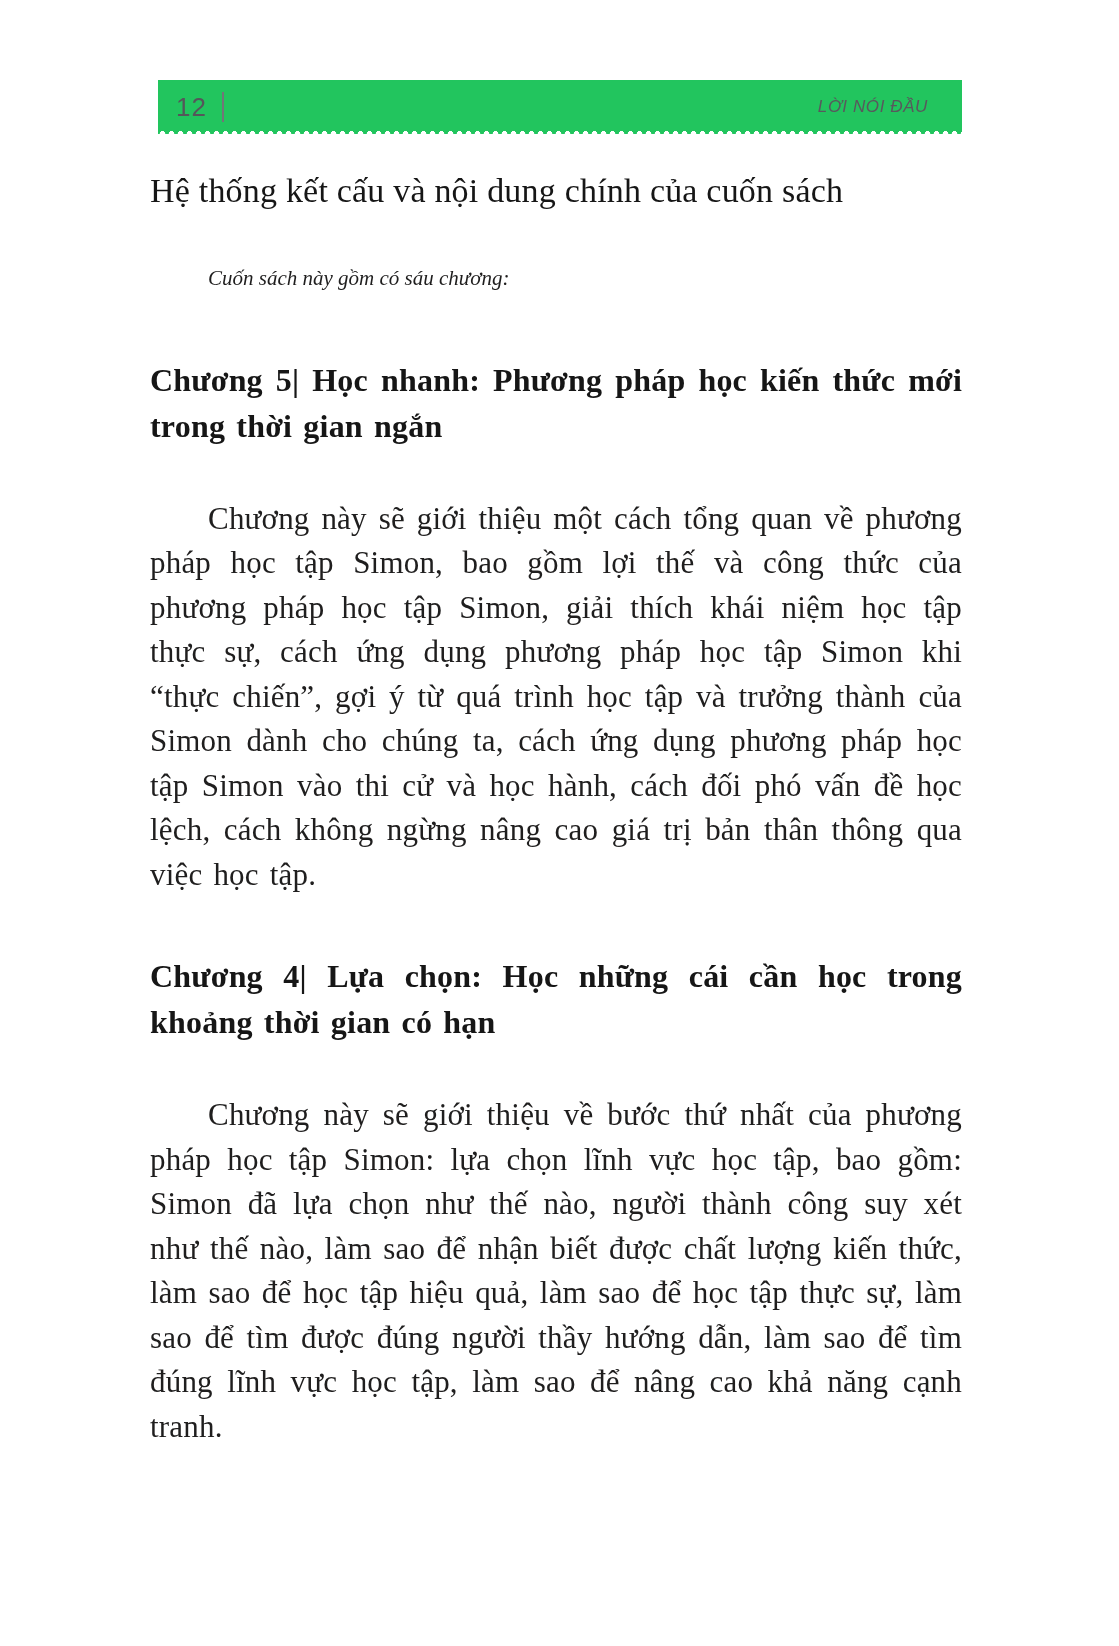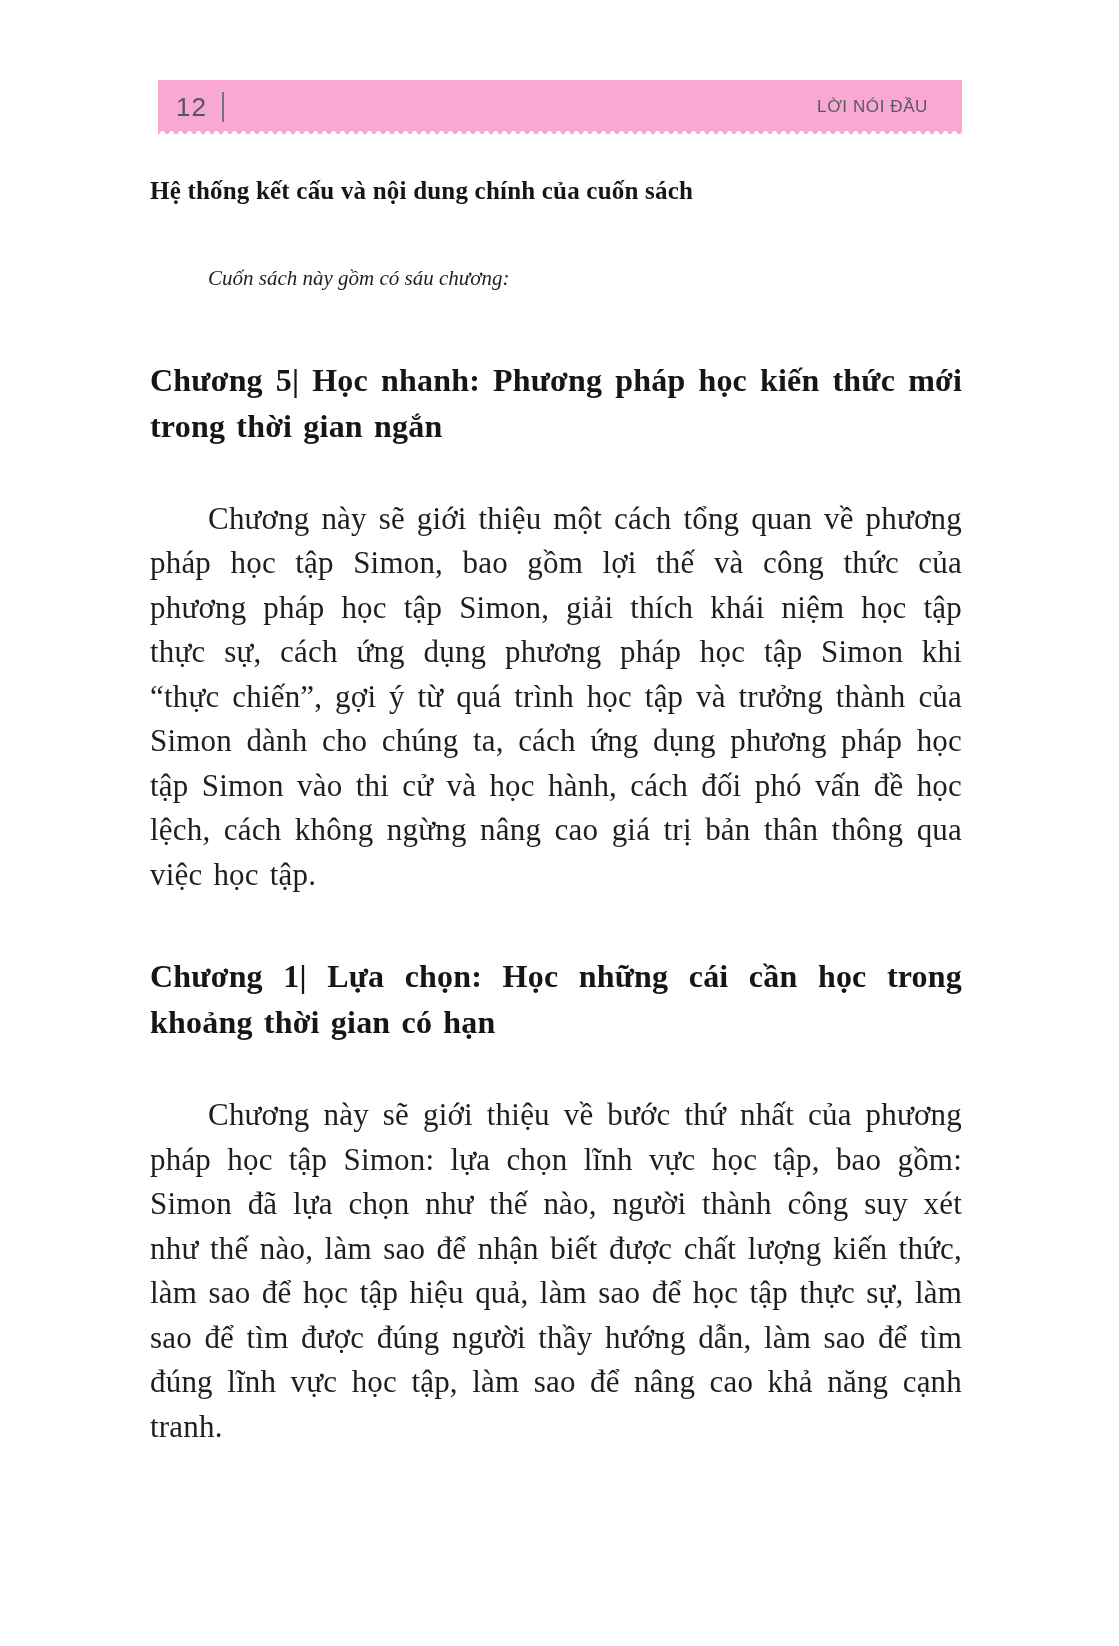--- a/index.html
+++ b/index.html
@@ -16,21 +16,21 @@
     color: #1f1e1e;
   }
 
   
   .header-bar {
     position: absolute;
     left: 158px;
     top: 80px;
     width: 804px;
     height: 54px;
-    background: #f9a8d4;
+    background: #22c55e;
   }
   
   .header-bar::after {
     content: "";
     position: absolute;
     left: 0;
     right: 0;
     bottom: -4px;
     height: 8px;
     background-image: radial-gradient(circle at 4.5px 4px, #ffffff 2.8px, rgba(255,255,255,0) 3.1px);
@@ -55,33 +55,34 @@
     width: 2px;
     height: 30px;
     background: #737478;
     margin-left: 15px;
   }
   .running-head {
     margin-left: auto;
     font-size: 17px;
     color: #58595d;
     letter-spacing: 0.6px;
+    font-style: italic;
   }
 
   
   .content {
     position: absolute;
     left: 150px;
     top: 168px;
     width: 812px;
   }
   .section-title {
-    font-size: 25px;
+    font-size: 34px;
     line-height: 46px;
-    font-weight: bold;
+    font-weight: normal;
     margin: 0;
     color: #161616;
     letter-spacing: 0.2px;
   }
   .intro-par {
     margin: 42px 0 0 0;
     font-size: 21px;
     line-height: 44.5px;
     text-indent: 58px;
     font-style: italic;
@@ -118,15 +119,15 @@
 </div>
 
 <div class="content">
   <h1 class="section-title">Hệ thống kết cấu và nội dung chính của cuốn sách</h1>
 
   <p class="intro-par">Cuốn sách này gồm có sáu chương:</p>
 
   <h2 class="chapter-heading">Chương 5| Học nhanh: Phương pháp học kiến thức mới trong thời gian ngắn</h2>
   <p class="chapter-par">Chương này sẽ giới thiệu một cách tổng quan về phương pháp học tập Simon, bao gồm lợi thế và công thức của phương pháp học tập Simon, giải thích khái niệm học tập thực sự, cách ứng dụng phương pháp học tập Simon khi “thực chiến”, gợi ý từ quá trình học tập và trưởng thành của Simon dành cho chúng ta, cách ứng dụng phương pháp học tập Simon vào thi cử và học hành, cách đối phó vấn đề học lệch, cách không ngừng nâng cao giá trị bản thân thông qua việc học tập.</p>
 
-  <h2 class="chapter-heading">Chương 1| Lựa chọn: Học những cái cần học trong khoảng thời gian có hạn</h2>
+  <h2 class="chapter-heading">Chương 4| Lựa chọn: Học những cái cần học trong khoảng thời gian có hạn</h2>
   <p class="chapter-par">Chương này sẽ giới thiệu về bước thứ nhất của phương pháp học tập Simon: lựa chọn lĩnh vực học tập, bao gồm: Simon đã lựa chọn như thế nào, người thành công suy xét như thế nào, làm sao để nhận biết được chất lượng kiến thức, làm sao để học tập hiệu quả, làm sao để học tập thực sự, làm sao để tìm được đúng người thầy hướng dẫn, làm sao để tìm đúng lĩnh vực học tập, làm sao để nâng cao khả năng cạnh tranh.</p>
 </div>
 
 </body></html>

